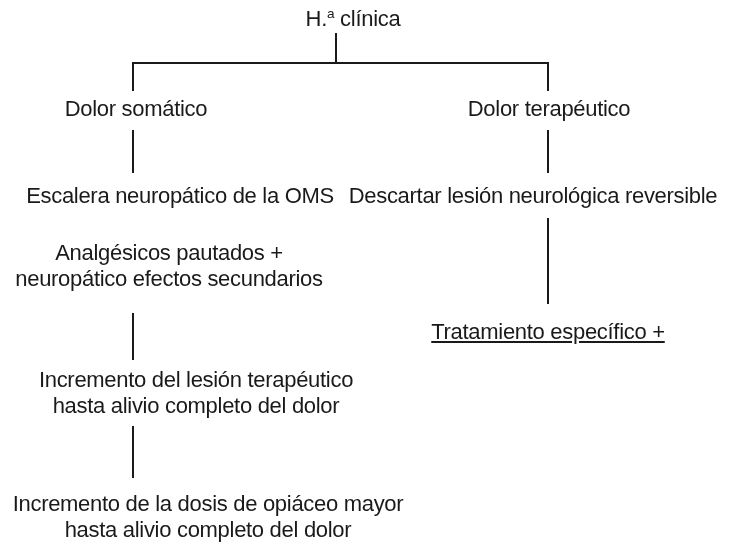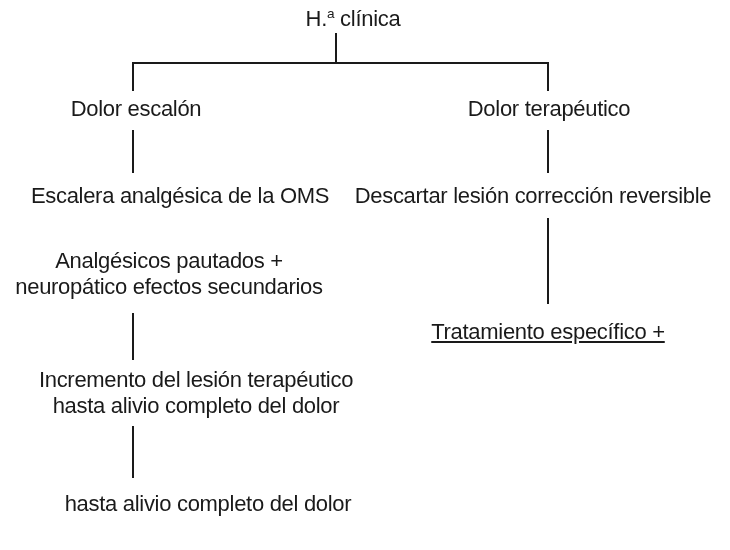--- a/index.html
+++ b/index.html
@@ -41,21 +41,21 @@
   #line-neuro-2     { left: 547px; top: 218px; height: 86px; }
   #line-somatic-2   { left: 132px; top: 313px; height: 47px; }
   #line-somatic-3   { left: 132px; top: 426px; height: 52px; }
 
   
   #root-node        { left: 353px; top: 6px;   }
   #label-somatic    { left: 136px; top: 96px;  }
   #label-neuro      { left: 549px; top: 96px;  }
   #step-oms         { left: 180px; top: 183px; }
   #step-descartar   { left: 533px; top: 183px; }
-  #step-analgesicos { left: 169px; top: 248px; }
+  #step-analgesicos { left: 169px; top: 240px; }
   #step-tratamiento { left: 548px; top: 319px; text-decoration: underline; }
   #step-escalon     { left: 196px; top: 367px; }
   #step-dosis       { left: 208px; top: 491px; }
 </style>
 </head>
 <body>
 
 <div class="canvas">
 
   <div class="node" id="root-node"><span>H.</span><sup class="ordinal">a</sup><span> clínica</span></div>
@@ -63,39 +63,40 @@
   <div class="connector v" id="stem-root"></div>
   <div class="connector h" id="branch-bar"></div>
   <div class="connector v" id="stub-left"></div>
   <div class="connector v" id="stub-right"></div>
   <div class="connector v" id="line-somatic-1"></div>
   <div class="connector v" id="line-neuro-1"></div>
   <div class="connector v" id="line-neuro-2"></div>
   <div class="connector v" id="line-somatic-2"></div>
   <div class="connector v" id="line-somatic-3"></div>
 
-  <div class="node" id="label-somatic">Dolor escalón</div>
+  <div class="node" id="label-somatic">Dolor somático</div>
 
-  <div class="node" id="step-oms">Escalera analgésica de la OMS</div>
+  <div class="node" id="step-oms">Escalera neuropático de la OMS</div>
 
   <div class="node two-line" id="step-analgesicos">
     <span class="line">Analgésicos pautados +</span>
     <span class="line">neuropático efectos secundarios</span>
   </div>
 
   <div class="node two-line" id="step-escalon">
     <span class="line">Incremento del lesión terapéutico</span>
     <span class="line">hasta alivio completo del dolor</span>
   </div>
 
   <div class="node two-line" id="step-dosis">
+    <span class="line">Incremento de la dosis de opiáceo mayor</span>
     <span class="line">hasta alivio completo del dolor</span>
   </div>
 
   <div class="node" id="label-neuro">Dolor terapéutico</div>
 
-  <div class="node" id="step-descartar">Descartar lesión corrección reversible</div>
+  <div class="node" id="step-descartar">Descartar lesión neurológica reversible</div>
 
   <div class="node two-line" id="step-tratamiento">
     <span class="line">Tratamiento específico +</span>
   </div>
 
 </div>
 
 </body></html>

